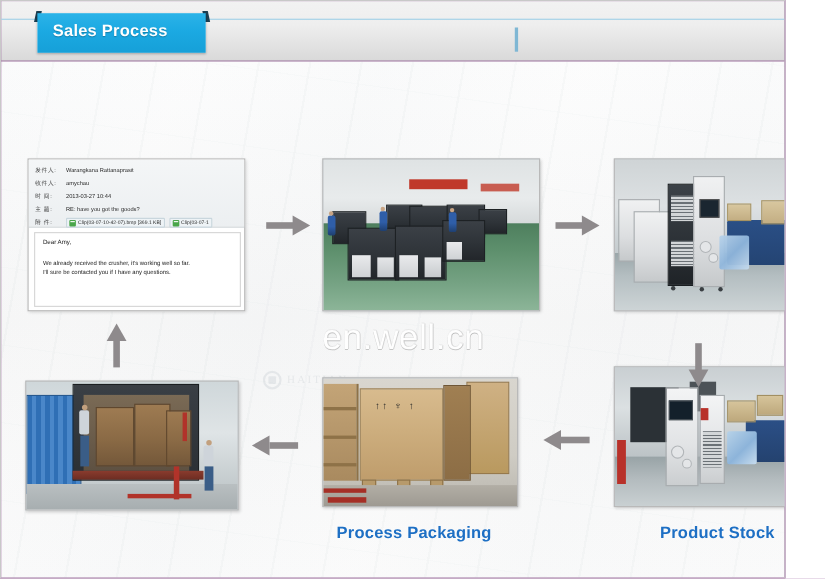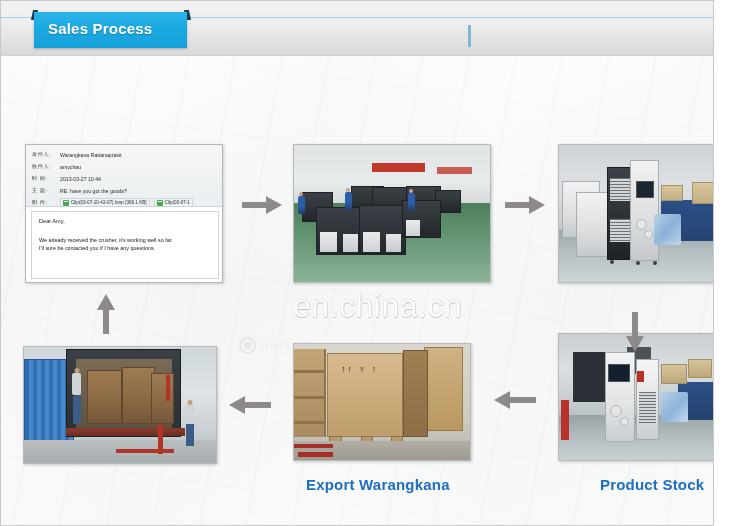--- a/index.html
+++ b/index.html
@@ -390,21 +390,21 @@
   <div class="body-area">
 
     <div class="bg-ghost"></div>
     <div class="bg-ghost-lines"></div>
 
     <div class="bg-logo">
       <span class="bg-logo-mark"></span>
       <span class="bg-logo-text">HAITIAN</span>
     </div>
 
-    <div class="watermark">en.china.cn</div>
+    <div class="watermark">en.well.cn</div>
 
     <div class="email-card">
       <div class="email-head">
 
         <div class="mail-row">
           <span class="mail-key">发件人:</span>
           <span class="mail-val">Warangkana Rattanaprasit</span>
         </div>
 
         <div class="mail-row">
@@ -563,21 +563,21 @@
         </div>
         <div class="c-foot" style="left:20%; top:79%; width:7%; height:8%;"></div>
         <div class="c-foot" style="left:38%; top:79%; width:7%; height:8%;"></div>
         <div class="c-foot" style="left:55%; top:79%; width:7%; height:8%;"></div>
         <div class="c-floor"></div>
         <div class="c-fork" style="left:0%; top:86%; width:22%; height:4%;"></div>
         <div class="c-fork" style="left:2%; top:93%; width:20%; height:4%;"></div>
       </div>
     </div>
 
-    <div class="caption" style="left:305px; top:420px;">Export Warangkana</div>
+    <div class="caption" style="left:305px; top:420px;">Process Packaging</div>
 
     <div class="arrow arrow-left" style="left:228px; top:340px; width:42px; height:18px;">
       <span class="shaft"></span>
       <span class="head"></span>
     </div>
 
     <div class="photo" style="left:22px; top:290px; width:194px; height:118px;">
       <div class="sc">
         <div class="t-sky"></div>
         <div class="t-gate"></div>

